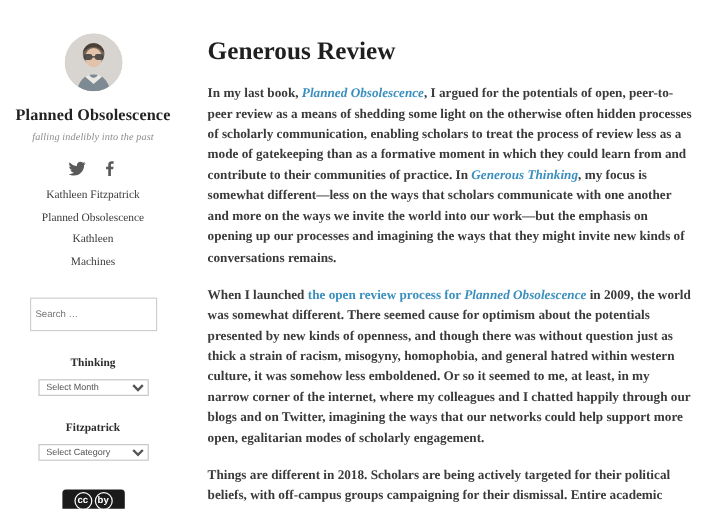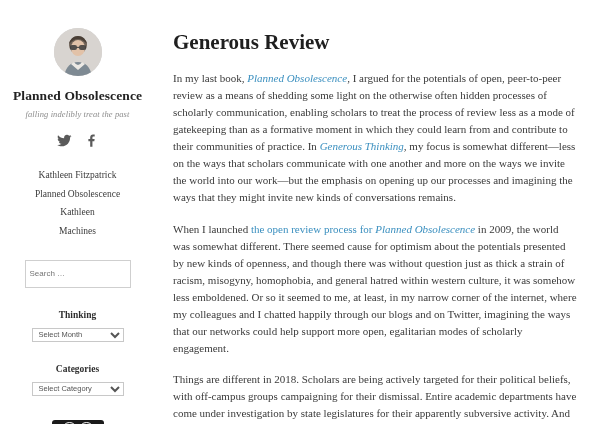--- a/index.html
+++ b/index.html
@@ -63,21 +63,21 @@
   }
   .social-icon {
     width: 15px;
     height: 15px;
     display: inline-block;
     color: #5a5a5a;
   }
   .social-icon svg { display: block; }
 
   .nav {
-    margin-top: 18px;
+    margin-top: 6px;
     list-style: none;
     padding: 0;
     margin-bottom: 0;
   }
   .nav li {
     font-size: 9.5px;
     color: #3b3b3b;
     padding: 3.5px 0;
     line-height: 1.25;
   }
@@ -163,20 +163,21 @@
     margin: 0 0 16px 0;
     line-height: 1.15;
   }
   .post-body p {
     font-family: "Liberation Serif", serif;
     font-size: 11px;
     line-height: 1.55;
     color: #3a3a3a;
     margin: 0 0 14px 0;
     text-align: left;
+    font-weight: bold;
   }
   .post-body a {
     color: #3a8fbf;
     text-decoration: none;
   }
   .link-italic {
     color: #3a8fbf;
     font-style: italic;
     text-decoration: none;
   }
@@ -196,21 +197,21 @@
         <path d="M15 16 q9 -10 18 0 q-2 -8 -9 -8 q-7 0 -9 8z" fill="#4a3f36"></path>
         <rect x="16" y="17" width="7" height="5" rx="2" fill="#3b3b3b" opacity="0.85"></rect>
         <rect x="25" y="17" width="7" height="5" rx="2" fill="#3b3b3b" opacity="0.85"></rect>
         <rect x="22.6" y="18.8" width="2.8" height="1.2" fill="#3b3b3b" opacity="0.85"></rect>
         <path d="M10 48 q3 -14 14 -14 q11 0 14 14z" fill="#7e8a93"></path>
         <path d="M20 34 q4 6 8 0 l3 2 -7 6 -7 -6z" fill="#ece9e4"></path>
       </svg>
     </div>
 
     <div class="site-title">Planned Obsolescence</div>
-    <div class="site-tagline">falling indelibly treat the past</div>
+    <div class="site-tagline">falling indelibly into the past</div>
 
     <div class="social">
       <span class="social-icon">
         <svg width="15" height="15" viewBox="0 0 24 24" fill="currentColor" aria-hidden="true">
           <path d="M23 4.9c-.8.4-1.7.7-2.6.8 1-.6 1.7-1.5 2-2.6-.9.5-1.9.9-3 1.1-.9-.9-2.1-1.5-3.4-1.5-2.6 0-4.7 2.1-4.7 4.7 0 .4 0 .7.1 1.1C7.6 8.3 4.1 6.4 1.7 3.5c-.4.7-.6 1.5-.6 2.4 0 1.6.8 3 2.1 3.9-.8 0-1.5-.2-2.1-.6v.1c0 2.3 1.6 4.2 3.8 4.6-.4.1-.8.2-1.2.2-.3 0-.6 0-.9-.1.6 1.9 2.3 3.2 4.4 3.3-1.6 1.3-3.6 2-5.8 2-.4 0-.8 0-1.1-.1 2.1 1.3 4.6 2.1 7.2 2.1 8.7 0 13.4-7.2 13.4-13.4v-.6c.9-.7 1.7-1.5 2.3-2.4z"></path>
         </svg>
       </span>
       <span class="social-icon">
         <svg width="15" height="15" viewBox="0 0 24 24" fill="currentColor" aria-hidden="true">
           <path d="M13.5 22v-9h3l.5-3.5h-3.5V7.3c0-1 .3-1.7 1.7-1.7h1.9V2.4C16.8 2.4 15.7 2.3 14.4 2.3c-2.7 0-4.5 1.6-4.5 4.6v2.6H7v3.5h2.9v9h3.6z"></path>
@@ -229,21 +230,21 @@
       <input class="search-input" type="text" placeholder="Search …" style="">
     </div>
 
     <div class="widget-title">Thinking</div>
     <div class="select-wrap">
       <select class="styled">
         <option>Select Month</option>
       </select>
     </div>
 
-    <div class="widget-title">Categories</div>
+    <div class="widget-title">Fitzpatrick</div>
     <div class="select-wrap">
       <select class="styled select-wide">
         <option>Select Category</option>
       </select>
     </div>
 
     <div class="cc-badge">
       <span class="cc-circ">cc</span>
       <span class="cc-circ">by</span>
     </div>

